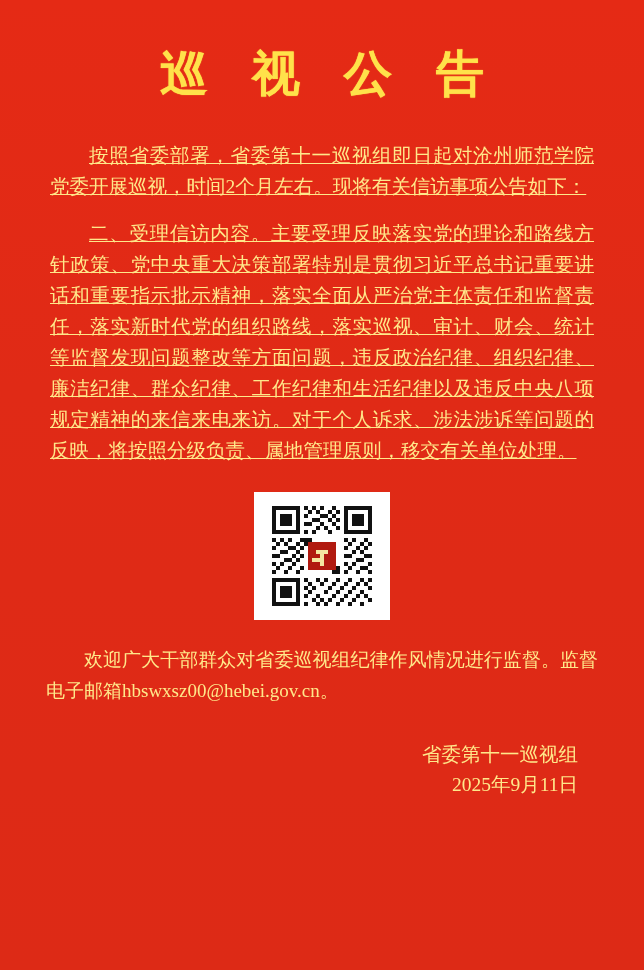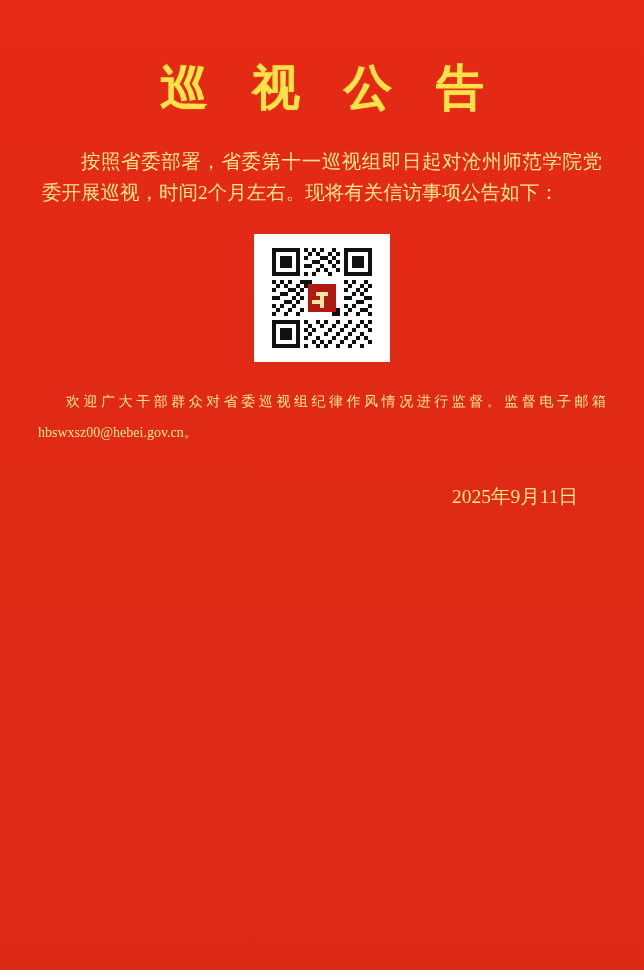--- a/index.html
+++ b/index.html
@@ -12,21 +12,21 @@
     background: #e22b18;
     font-family: "Liberation Serif", "DejaVu Serif", serif;
     overflow: hidden;
   }
   .poster {
     position: relative;
     width: 644px;
     height: 970px;
     background: linear-gradient(180deg, #e52a15 0%, #e02a16 40%, #dd2a16 100%);
     box-sizing: border-box;
-    padding: 14px 34px;
+    padding: 0 34px;
   }
   .title {
     text-align: center;
     color: #ffe24a;
     font-size: 48px;
     font-weight: bold;
     letter-spacing: 16px;
     padding-top: 42px;
     padding-bottom: 18px;
     text-indent: 16px;
@@ -36,21 +36,22 @@
   .body-text {
     color: #ffe88a;
     font-size: 19.5px;
     line-height: 31px;
     text-align: justify;
     text-justify: inter-ideograph;
     font-family: "Liberation Serif", "DejaVu Serif", serif;
   }
   .para {
     text-indent: 2em;
-    margin: 8px;
+    margin: 16px;
+    text-decoration: underline;
   }
   .qr-wrap {
     display: flex;
     justify-content: center;
     margin-top: 26px;
     margin-bottom: 24px;
   }
   .qr-box {
     width: 100px;
     height: 100px;
@@ -60,25 +61,25 @@
     align-items: center;
     justify-content: center;
   }
   .qr-code {
     width: 100px;
     height: 100px;
     display: block;
   }
   .footer-note {
     color: #ffe88a;
-    font-size: 14px;
+    font-size: 19px;
     line-height: 31px;
     text-align: justify;
     text-indent: 2em;
-    margin: 4px;
+    margin: 12px;
   }
   .signature {
     margin-top: 34px;
     color: #ffe88a;
     font-size: 19.5px;
     line-height: 30px;
     text-align: right;
     padding-right: 32px;
   }
   .signature div {
@@ -87,20 +88,21 @@
 </style>
 </head>
 <body>
 
 <div class="poster">
 
   <div class="title">巡 视 公 告</div>
 
   <div class="body-text">
     <p class="para">按照省委部署，省委第十一巡视组即日起对沧州师范学院党委开展巡视，时间2个月左右。现将有关信访事项公告如下：</p>
+    <p class="para">二、受理信访内容。主要受理反映落实党的理论和路线方针政策、党中央重大决策部署特别是贯彻习近平总书记重要讲话和重要指示批示精神，落实全面从严治党主体责任和监督责任，落实新时代党的组织路线，落实巡视、审计、财会、统计等监督发现问题整改等方面问题，违反政治纪律、组织纪律、廉洁纪律、群众纪律、工作纪律和生活纪律以及违反中央八项规定精神的来信来电来访。对于个人诉求、涉法涉诉等问题的反映，将按照分级负责、属地管理原则，移交有关单位处理。</p>
   </div>
 
   <div class="qr-wrap">
     <div class="qr-box">
       <svg class="qr-code" viewBox="0 0 25 25" shape-rendering="crispEdges">
         <rect width="25" height="25" fill="#ffffff"></rect>
         <g fill="#111111">
           <rect x="0" y="0" width="7" height="1"></rect>
             <rect x="0" y="6" width="7" height="1"></rect>
           <rect x="0" y="0" width="1" height="7"></rect>
@@ -251,16 +253,17 @@
           <rect x="12" y="12" width="1" height="3"></rect>
           <rect x="10" y="13" width="2" height="1"></rect>
         </g>
       </svg>
     </div>
   </div>
 
   <p class="footer-note">欢迎广大干部群众对省委巡视组纪律作风情况进行监督。监督电子邮箱hbswxsz00@hebei.gov.cn。</p>
 
   <div class="signature">
+    <div>省委第十一巡视组</div>
     <div>2025年9月11日</div>
   </div>
 
 </div>
 
 </body></html>

